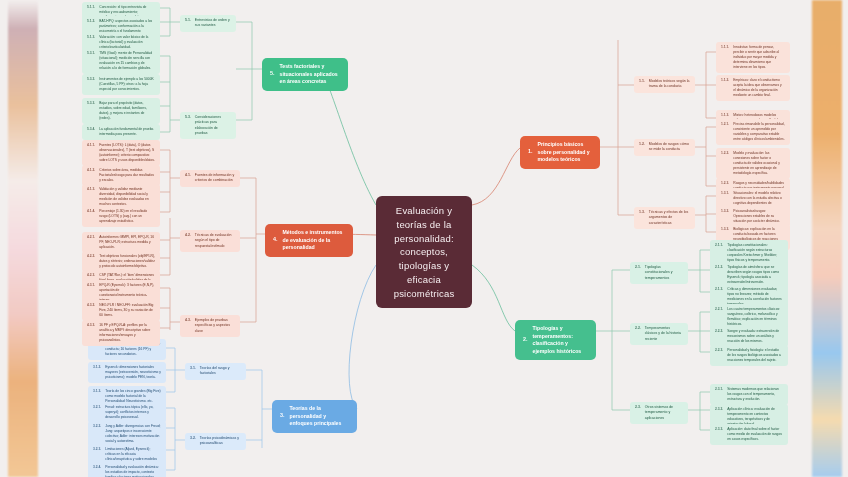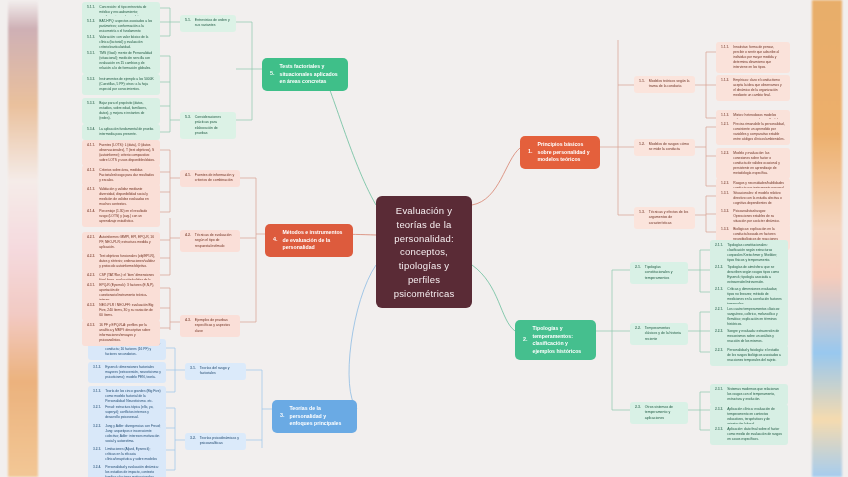--- a/index.html
+++ b/index.html
@@ -186,21 +186,21 @@
       <path d="M180,120 L170,120" stroke="#8cc9ae"></path>
       <path d="M170,56 L170,132" stroke="#8cc9ae"></path>
       <path d="M170,56 L160,56" stroke="#8cc9ae"></path>
       <path d="M170,82 L160,82" stroke="#8cc9ae"></path>
       <path d="M170,106 L160,106" stroke="#8cc9ae"></path>
       <path d="M170,132 L160,132" stroke="#8cc9ae"></path>
     </g>
   </svg>
 
   <div class="node central" style="left:376px;top:196px;width:96px;">
-    <span>Evaluación y teorías de la personalidad: conceptos, tipologías y perfiles psicométricas</span>
+    <span>Evaluación y teorías de la personalidad: conceptos, tipologías y eficacia psicométricas</span>
   </div>
 
   <div class="node main c-orange" style="left:520px;top:136px;width:80px;">
     <span class="num">1.</span>
     <span class="lbl">Principios básicos sobre personalidad y modelos teóricos</span>
   </div>
 
   <div class="node l2 t-orange" style="left:634px;top:76px;width:61px;">
     <span class="num">1.1.</span>
     <span class="lbl">Modelos teóricos según la trama de la conducta</span>

